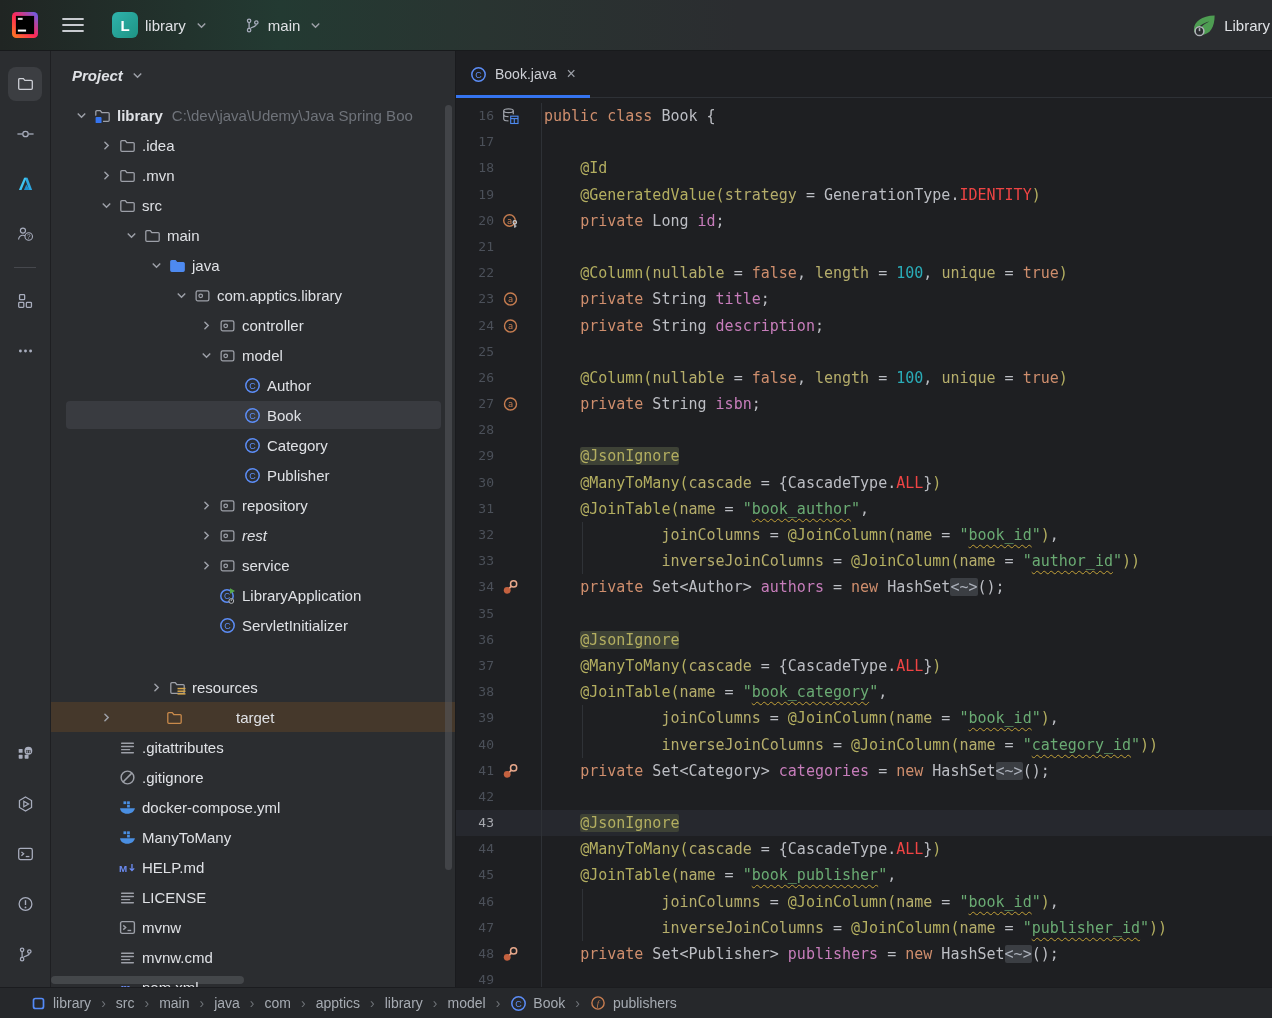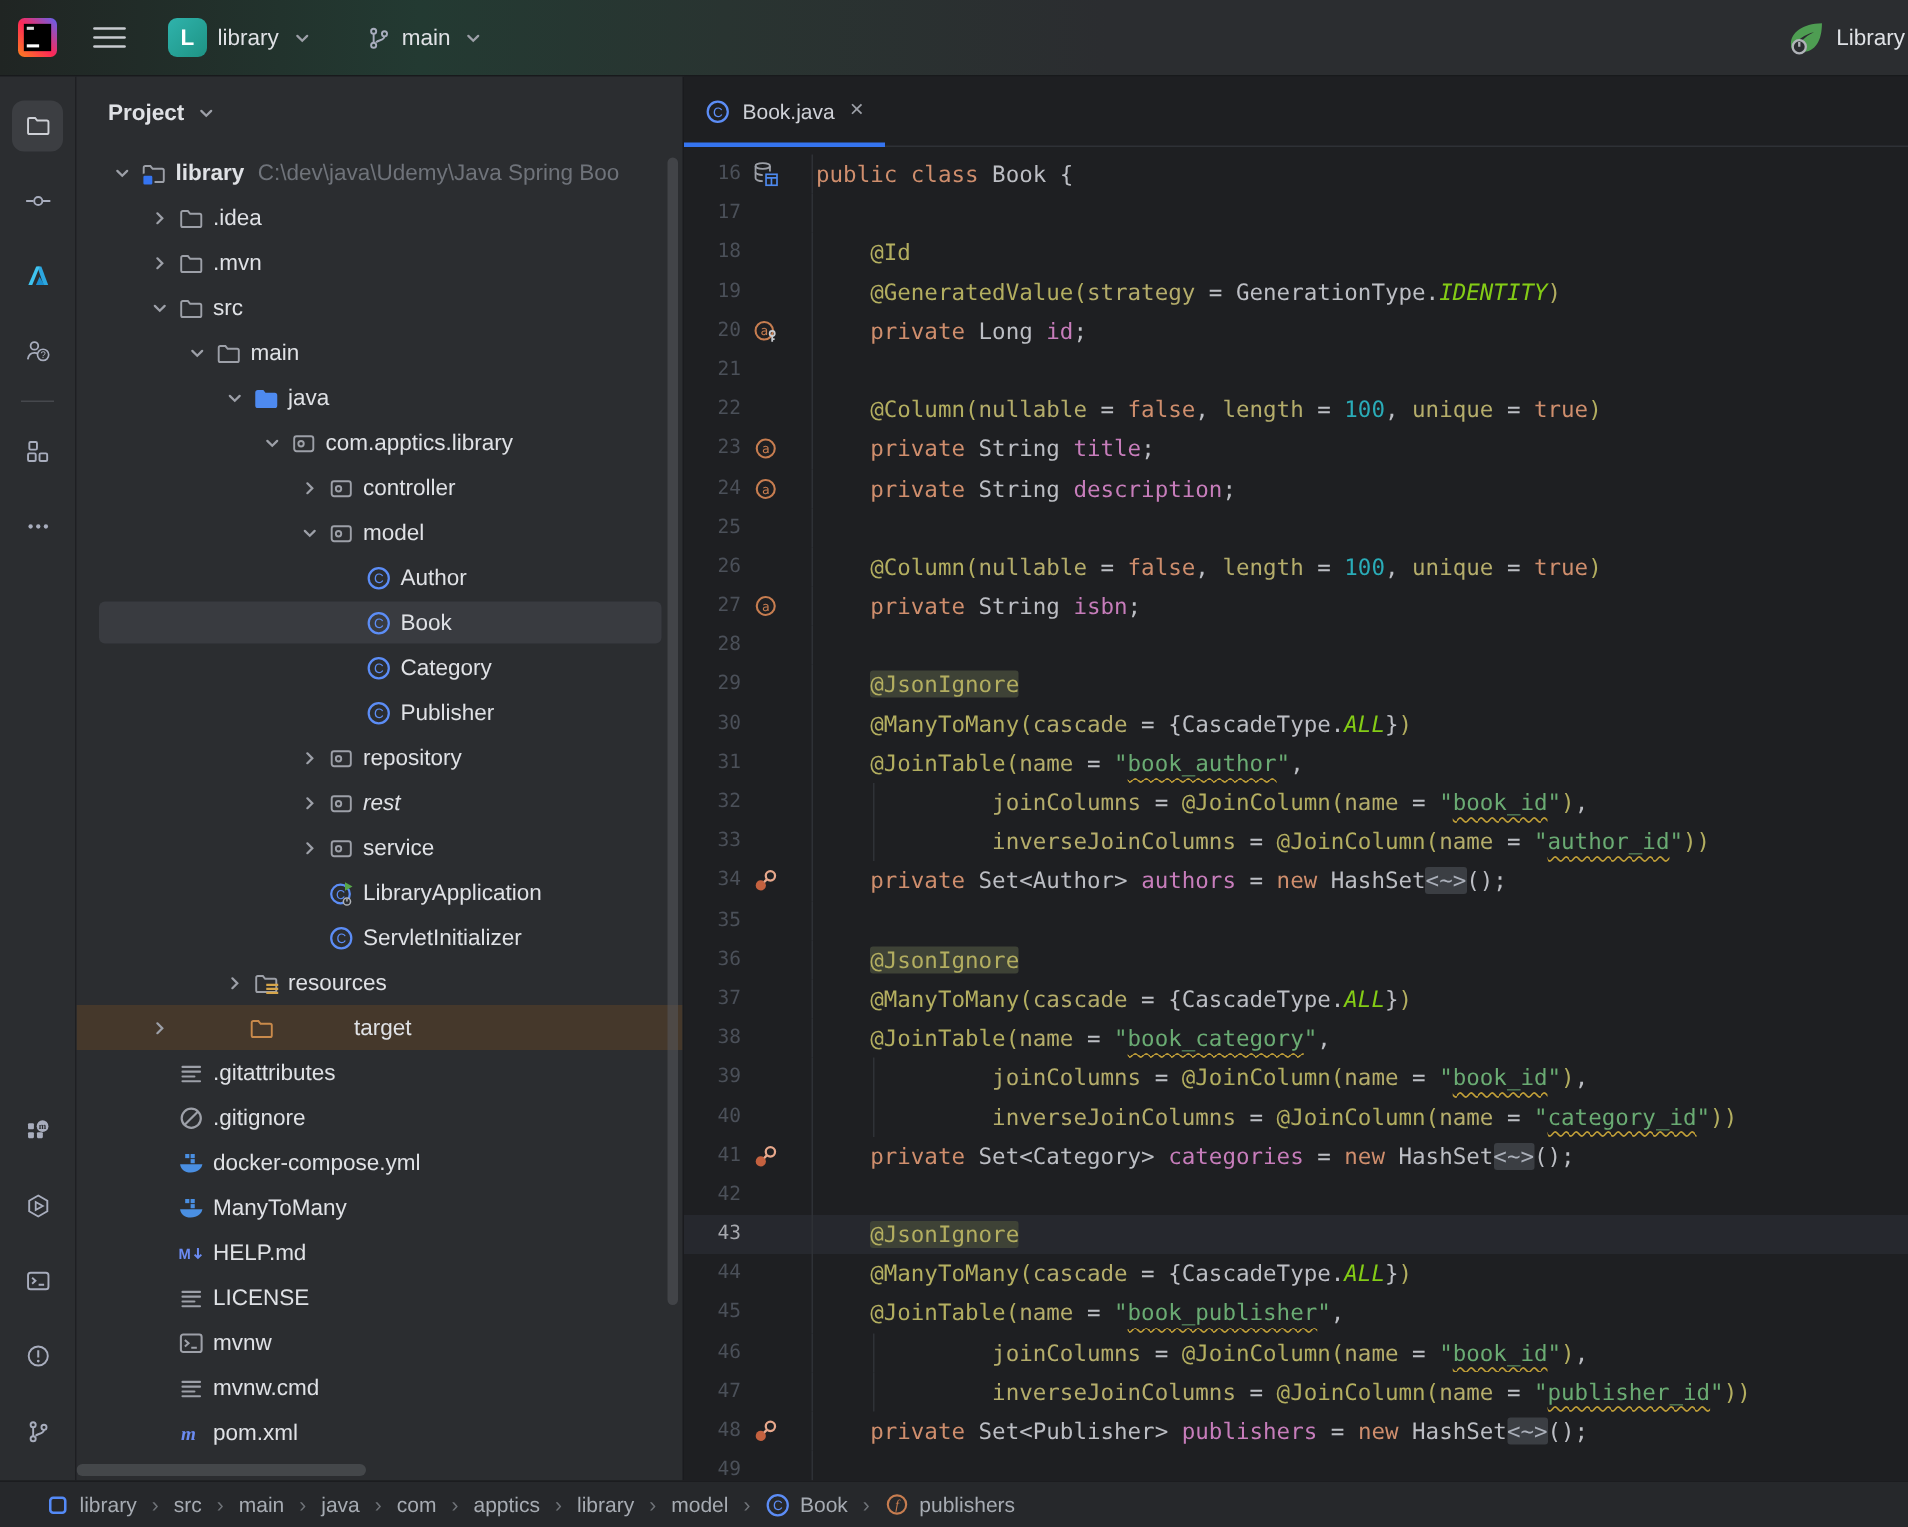--- a/index.html
+++ b/index.html
@@ -20,21 +20,21 @@
   #stripe{position:absolute;top:51px;left:0;width:50px;bottom:31px;background:#2B2D30;
           border-right:1px solid #1E1F22;display:flex;flex-direction:column;align-items:center;}
   .tool-btn{width:34px;height:34px;border-radius:8px;display:flex;align-items:center;justify-content:center;
             margin-top:16px;cursor:pointer;}
   .tool-btn.active{background:#3C3E42;}
   .stripe-divider{width:22px;height:1px;background:#46484D;margin-top:16px;}
   .stripe-spacer{flex:1;}
   
   #tree-panel{position:absolute;top:51px;left:51px;width:404px;bottom:31px;background:#2B2D30;
               border-right:1px solid #1A1B1E;overflow:hidden;}
-  #tree-header{height:49px;display:flex;align-items:center;padding-left:21px;gap:6px;}
+  #tree-header{height:49px;display:flex;align-items:center;padding-left:21px;gap:6px;font-style:italic;}
   #tree-header .title{font-size:15px;font-weight:600;color:#DFE1E5;}
   #tree{position:absolute;top:49px;left:0;right:0;}
   .trow{position:relative;height:30px;display:flex;align-items:center;font-size:15px;color:#DFE1E5;
         cursor:pointer;white-space:nowrap;}
   .trow .chev-slot{width:25px;display:inline-flex;justify-content:center;flex-shrink:0;z-index:1;}
   .trow .ic{z-index:1;}
   .trow .tlabel{margin-left:6px;z-index:1;}
   .trow.bold .tlabel{font-weight:700;}
   .trow .tpath{margin-left:9px;color:#6F737A;z-index:1;}
   .trow.sel::before{content:"";position:absolute;left:15px;right:14px;top:1px;bottom:1px;
@@ -57,21 +57,21 @@
   .crow{display:flex;height:26.2px;line-height:26.2px;position:relative;}
   .crow.cur{background:#26282E;}
   .ln{width:38px;text-align:right;color:#4B5059;font-size:13px;flex-shrink:0;}
   .crow.cur .ln{color:#A6A8AE;}
   .gslot{width:47px;flex-shrink:0;border-right:1px solid #2E3136;display:flex;align-items:center;}
   .gslot .ic{margin-left:8px;}
   .codetxt{white-space:pre;position:relative;padding-left:2px;}
   .guide{position:absolute;left:40px;top:0;bottom:0;width:1px;background:#2F3237;}
   .kw{color:#CF8E6D;} .ann{color:#B3AE60;} .attr{color:#B5AD6B;}
   .plain{color:#BCBEC4;} .field{color:#C77DBB;}
-  .const{color:#84cc16;font-style:italic;}
+  .const{color:#ef4444;}
   .str{color:#6AAB73;} .num{color:#2AACB8;}
   .strw{color:#6AAB73;text-decoration:underline wavy #C2A038;text-decoration-thickness:1px;text-underline-offset:4px;}
   .annhl{color:#B3AE60;background:#3E4236;border-radius:2px;}
   .fold{background:#3B3E43;color:#ABB0BA;border-radius:2px;}
   
   #breadcrumbs{position:absolute;bottom:0;left:0;right:0;height:30px;background:#26282B;
                border-top:1px solid #1B1C1F;display:flex;align-items:center;padding-left:30px;gap:10px;
                font-size:14px;color:#A6ABB2;white-space:nowrap;}
   .bc-item{display:flex;align-items:center;gap:6px;cursor:pointer;}
   .bc-sep{color:#6F7378;font-size:14px;}
@@ -516,21 +516,21 @@
       <div class="trow" style="padding-left: 143px;">
         <span class="chev-slot"></span>
         <span class="ic">
           <svg width="17" height="17" viewBox="0 0 17 17">
             <circle cx="8.5" cy="8.5" r="6.7" fill="none" stroke="#5C8DF6" stroke-width="1.5"></circle>
             <text x="8.5" y="11.7" font-size="9" fill="#5C8DF6" text-anchor="middle" font-family="Liberation Sans,sans-serif">C</text>
           </svg>
         </span>
         <span class="tlabel">ServletInitializer</span>
       </div>
-      <div class="trow" style="padding-left: 93px;">
+      <div class="trow" style="padding-left: 93px; margin-top: 32px;">
         <span class="chev-slot">
           <span class="ic">
             <svg width="15" height="15" viewBox="0 0 16 16">
               <path d="M6.3 4.5 9.8 8l-3.5 3.5" fill="none" stroke="#9DA0A8" stroke-width="1.6" stroke-linecap="round"></path>
             </svg>
           </span>
         </span>
         <span class="ic">
           <svg width="17" height="17" viewBox="0 0 16 16">
             <path d="M1.7 5.2v7.3c0 .6.4 1 1 1h10.6c.6 0 1-.4 1-1V6.2c0-.6-.4-1-1-1H7.3L5.9 3.5H2.7c-.6 0-1 .4-1 1z" fill="none" stroke="#9DA0A8" stroke-width="1.2"></path>

